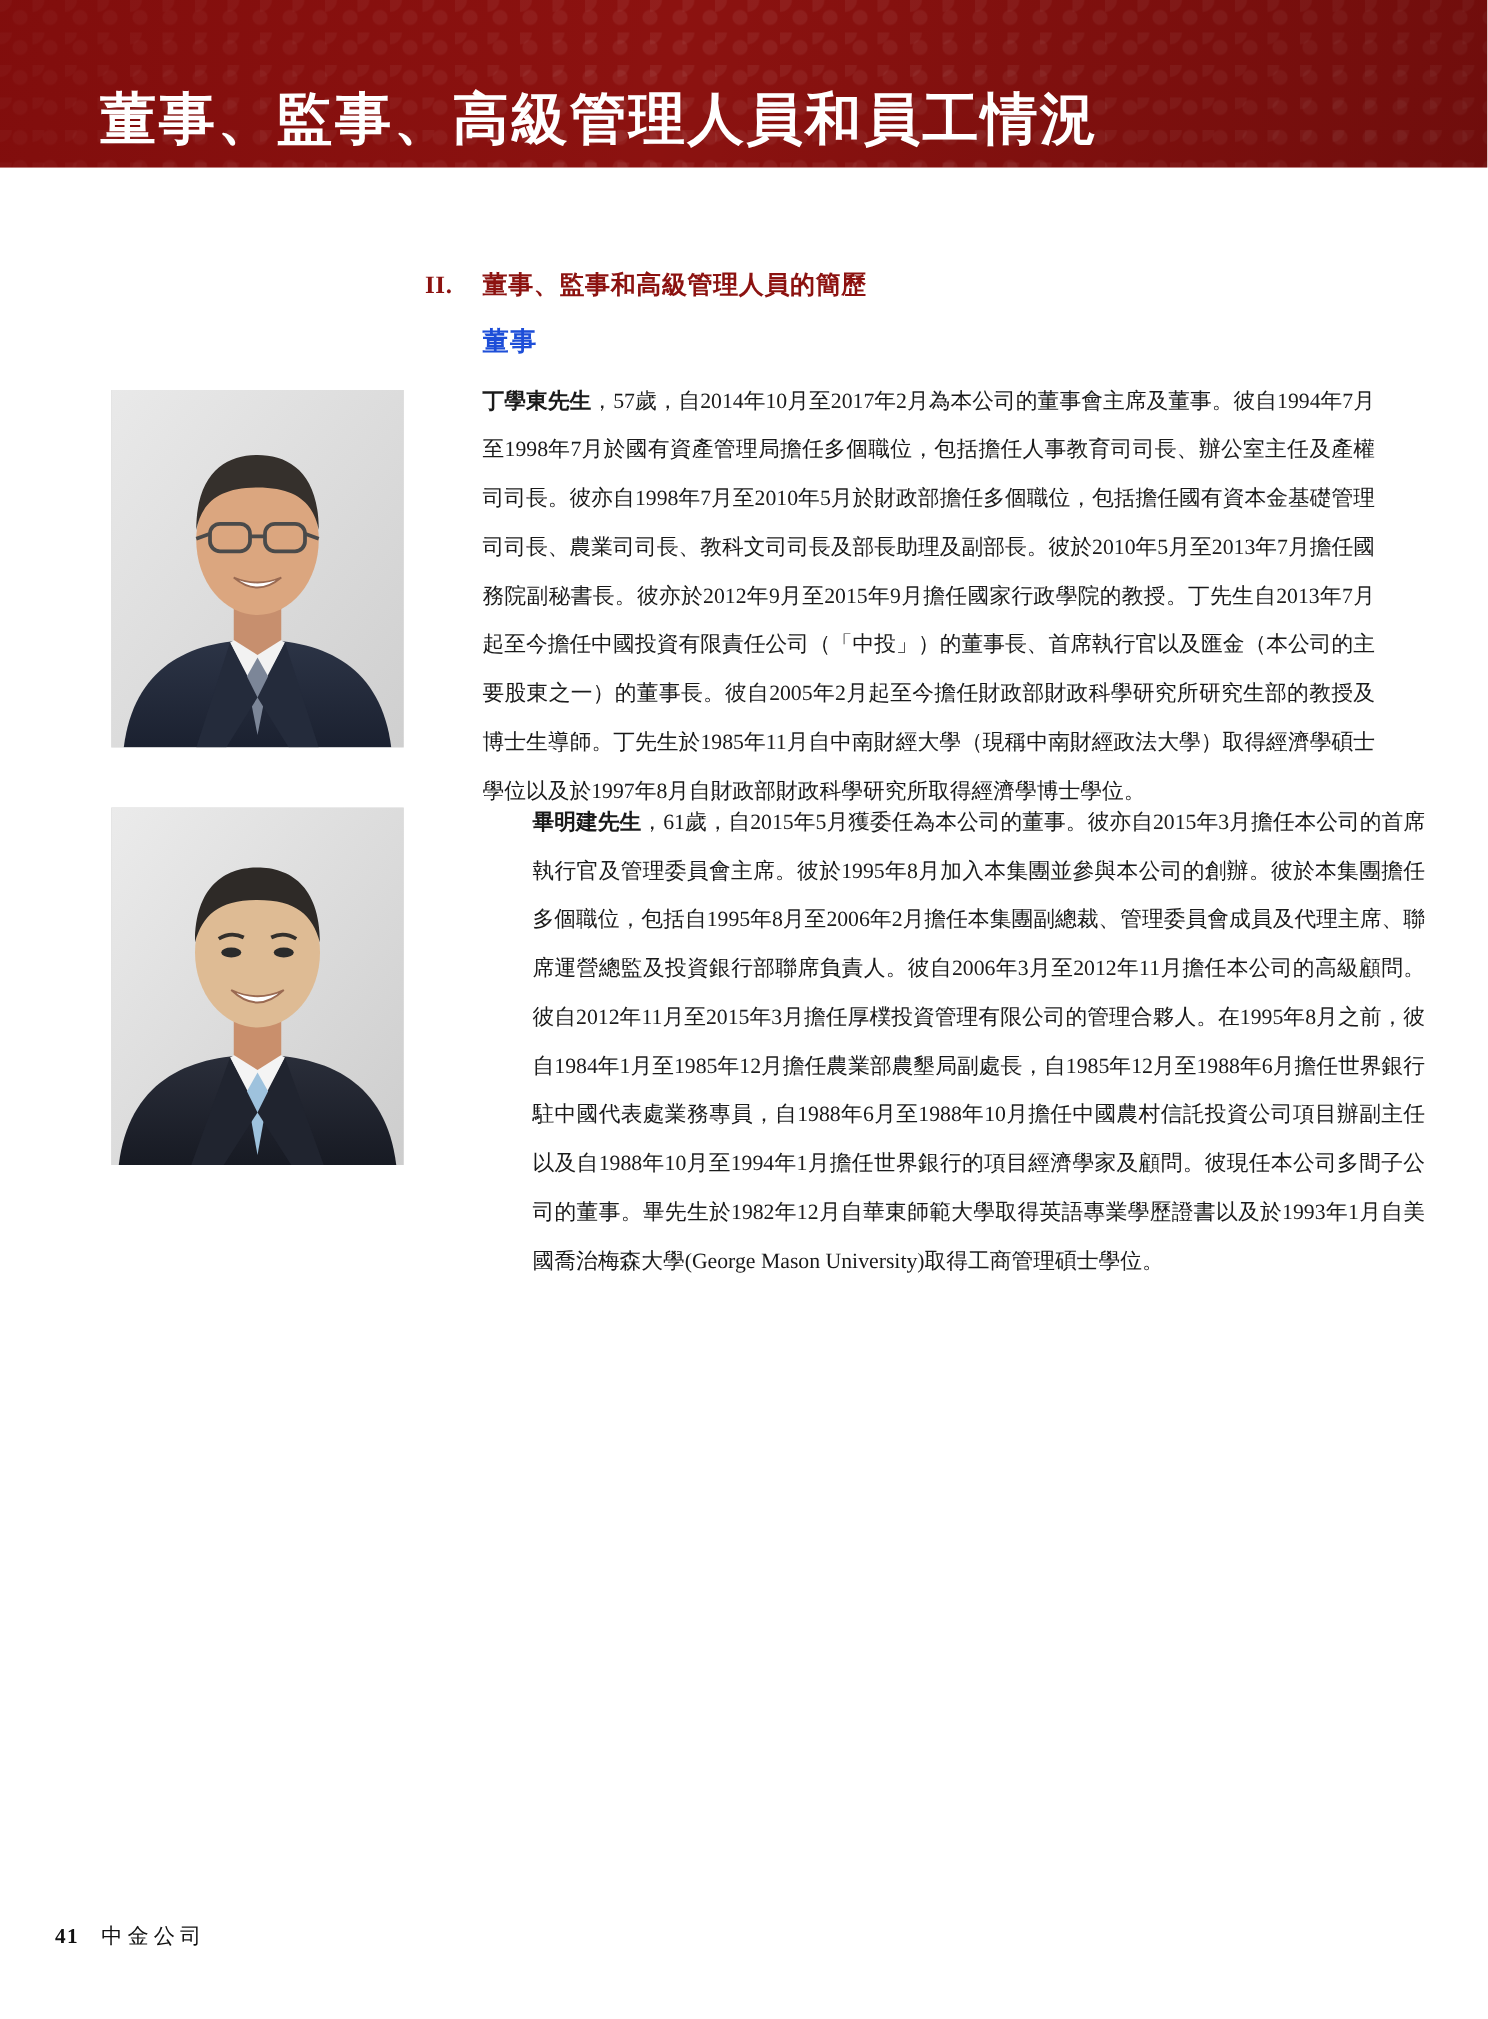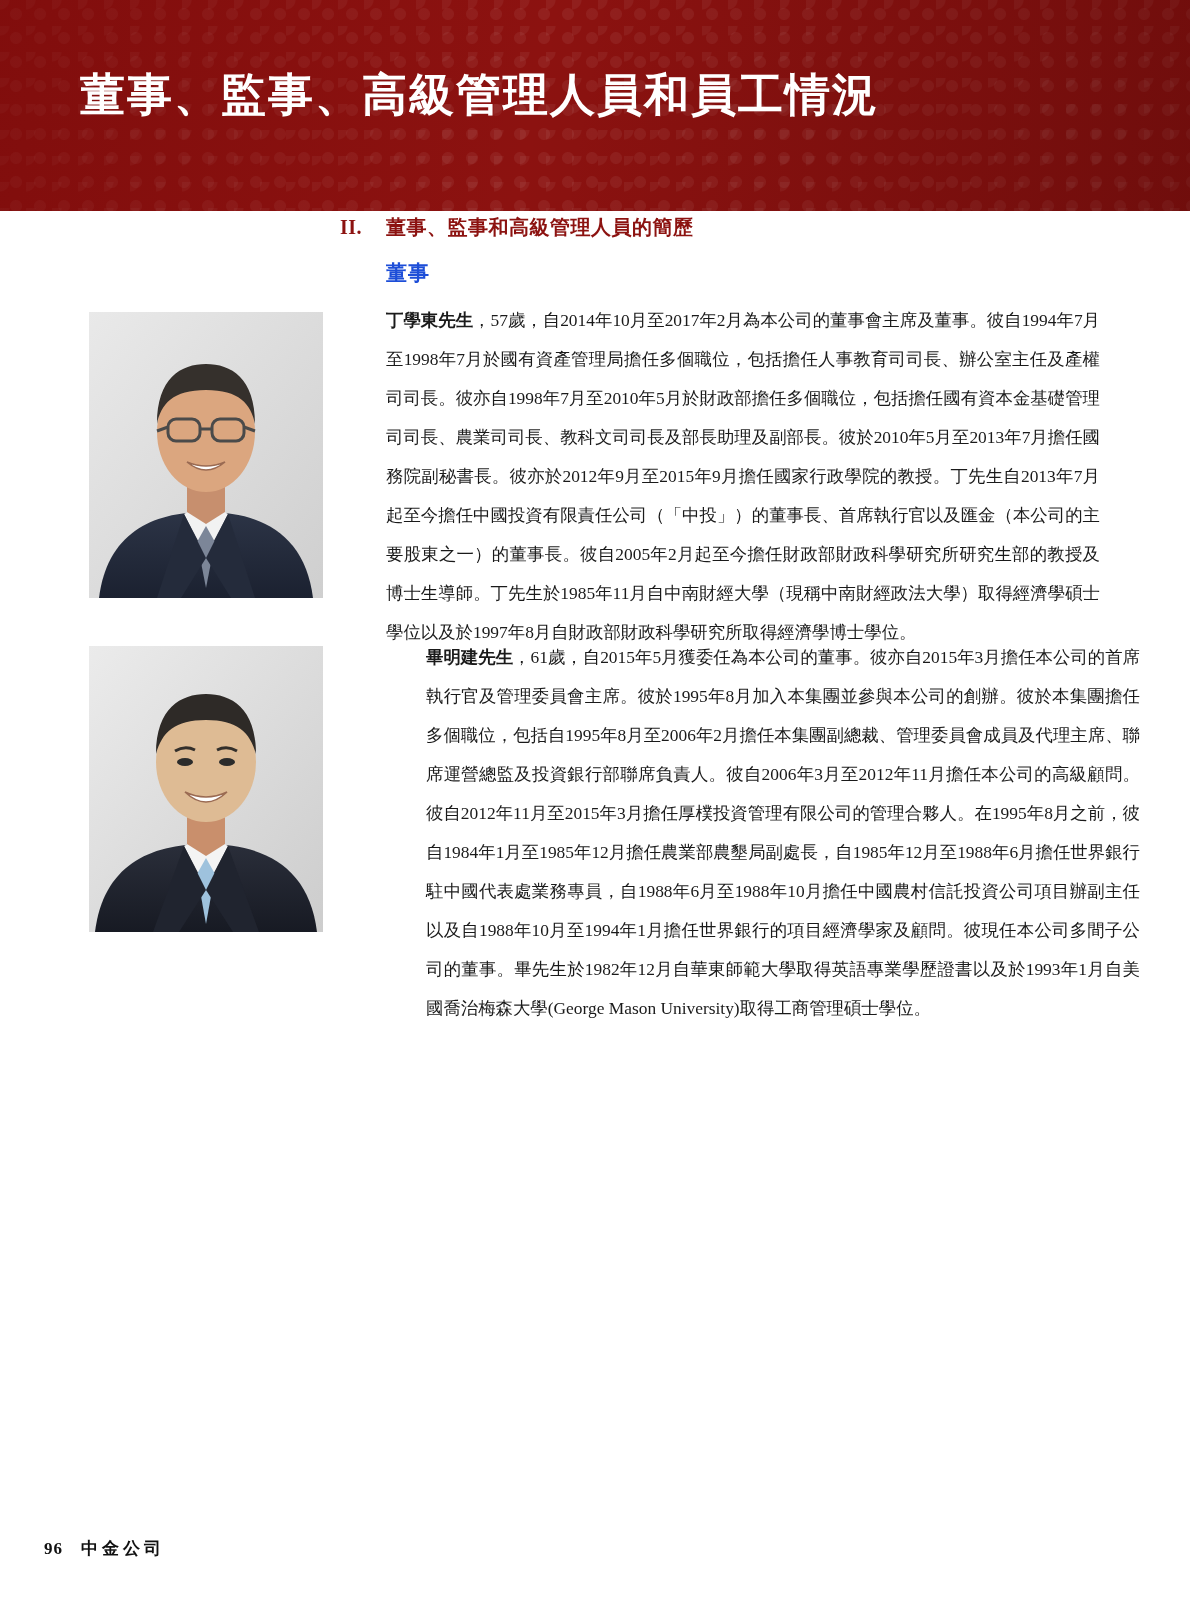--- a/index.html
+++ b/index.html
@@ -14,21 +14,21 @@
     font-family: "Liberation Serif", "DejaVu Serif", serif;
     color: #1a1a1a;
     overflow: hidden;
   }
 
   
   .header-band {
     position: absolute;
     left: 0; top: 0;
     width: 1190px;
-    height: 211px;
+    height: 134px;
     background: #8c1210;
     background-image:
       radial-gradient(circle at 0 0, rgba(255,255,255,0.055) 0 9px, rgba(255,255,255,0) 10px);
     background-size: 26px 26px;
     overflow: hidden;
   }
   .header-band .dots {
     position: absolute;
     inset: 0;
     background-image:
@@ -126,21 +126,21 @@
     color: #111;
     font-weight: bold;
     letter-spacing: 1px;
   }
   .footer .page-no {
     display: inline-block;
     margin-right: 18px;
   }
   .footer .company {
     letter-spacing: 4px;
-    font-weight: bold;
+    font-weight: normal;
     text-align: right;
   }
 </style>
 </head>
 <body>
 
 <div class="header-band">
   <div class="dots"></div>
   <div class="sheen"></div>
   <div class="header-title">董事、監事、高級管理人員和員工情況</div>
@@ -231,14 +231,14 @@
     </svg>
   </div>
 
   <div class="bio bio-2">
     <span class="name">畢明建先生</span><span>，61歲，自2015年5月獲委任為本公司的董事。彼亦自2015年3月擔任本公司的首席執行官及管理委員會主席。彼於1995年8月加入本集團並參與本公司的創辦。彼於本集團擔任多個職位，包括自1995年8月至2006年2月擔任本集團副總裁、管理委員會成員及代理主席、聯席運營總監及投資銀行部聯席負責人。彼自2006年3月至2012年11月擔任本公司的高級顧問。彼自2012年11月至2015年3月擔任厚樸投資管理有限公司的管理合夥人。在1995年8月之前，彼自1984年1月至1985年12月擔任農業部農墾局副處長，自1985年12月至1988年6月擔任世界銀行駐中國代表處業務專員，自1988年6月至1988年10月擔任中國農村信託投資公司項目辦副主任以及自1988年10月至1994年1月擔任世界銀行的項目經濟學家及顧問。彼現任本公司多間子公司的董事。畢先生於1982年12月自華東師範大學取得英語專業學歷證書以及於1993年1月自美國喬治梅森大學(George Mason University)取得工商管理碩士學位。</span>
   </div>
 
 </div>
 
 <div class="footer">
-  <span class="page-no">96</span><span class="company">中金公司</span>
+  <span class="page-no">41</span><span class="company">中金公司</span>
 </div>
 
 </body></html>

